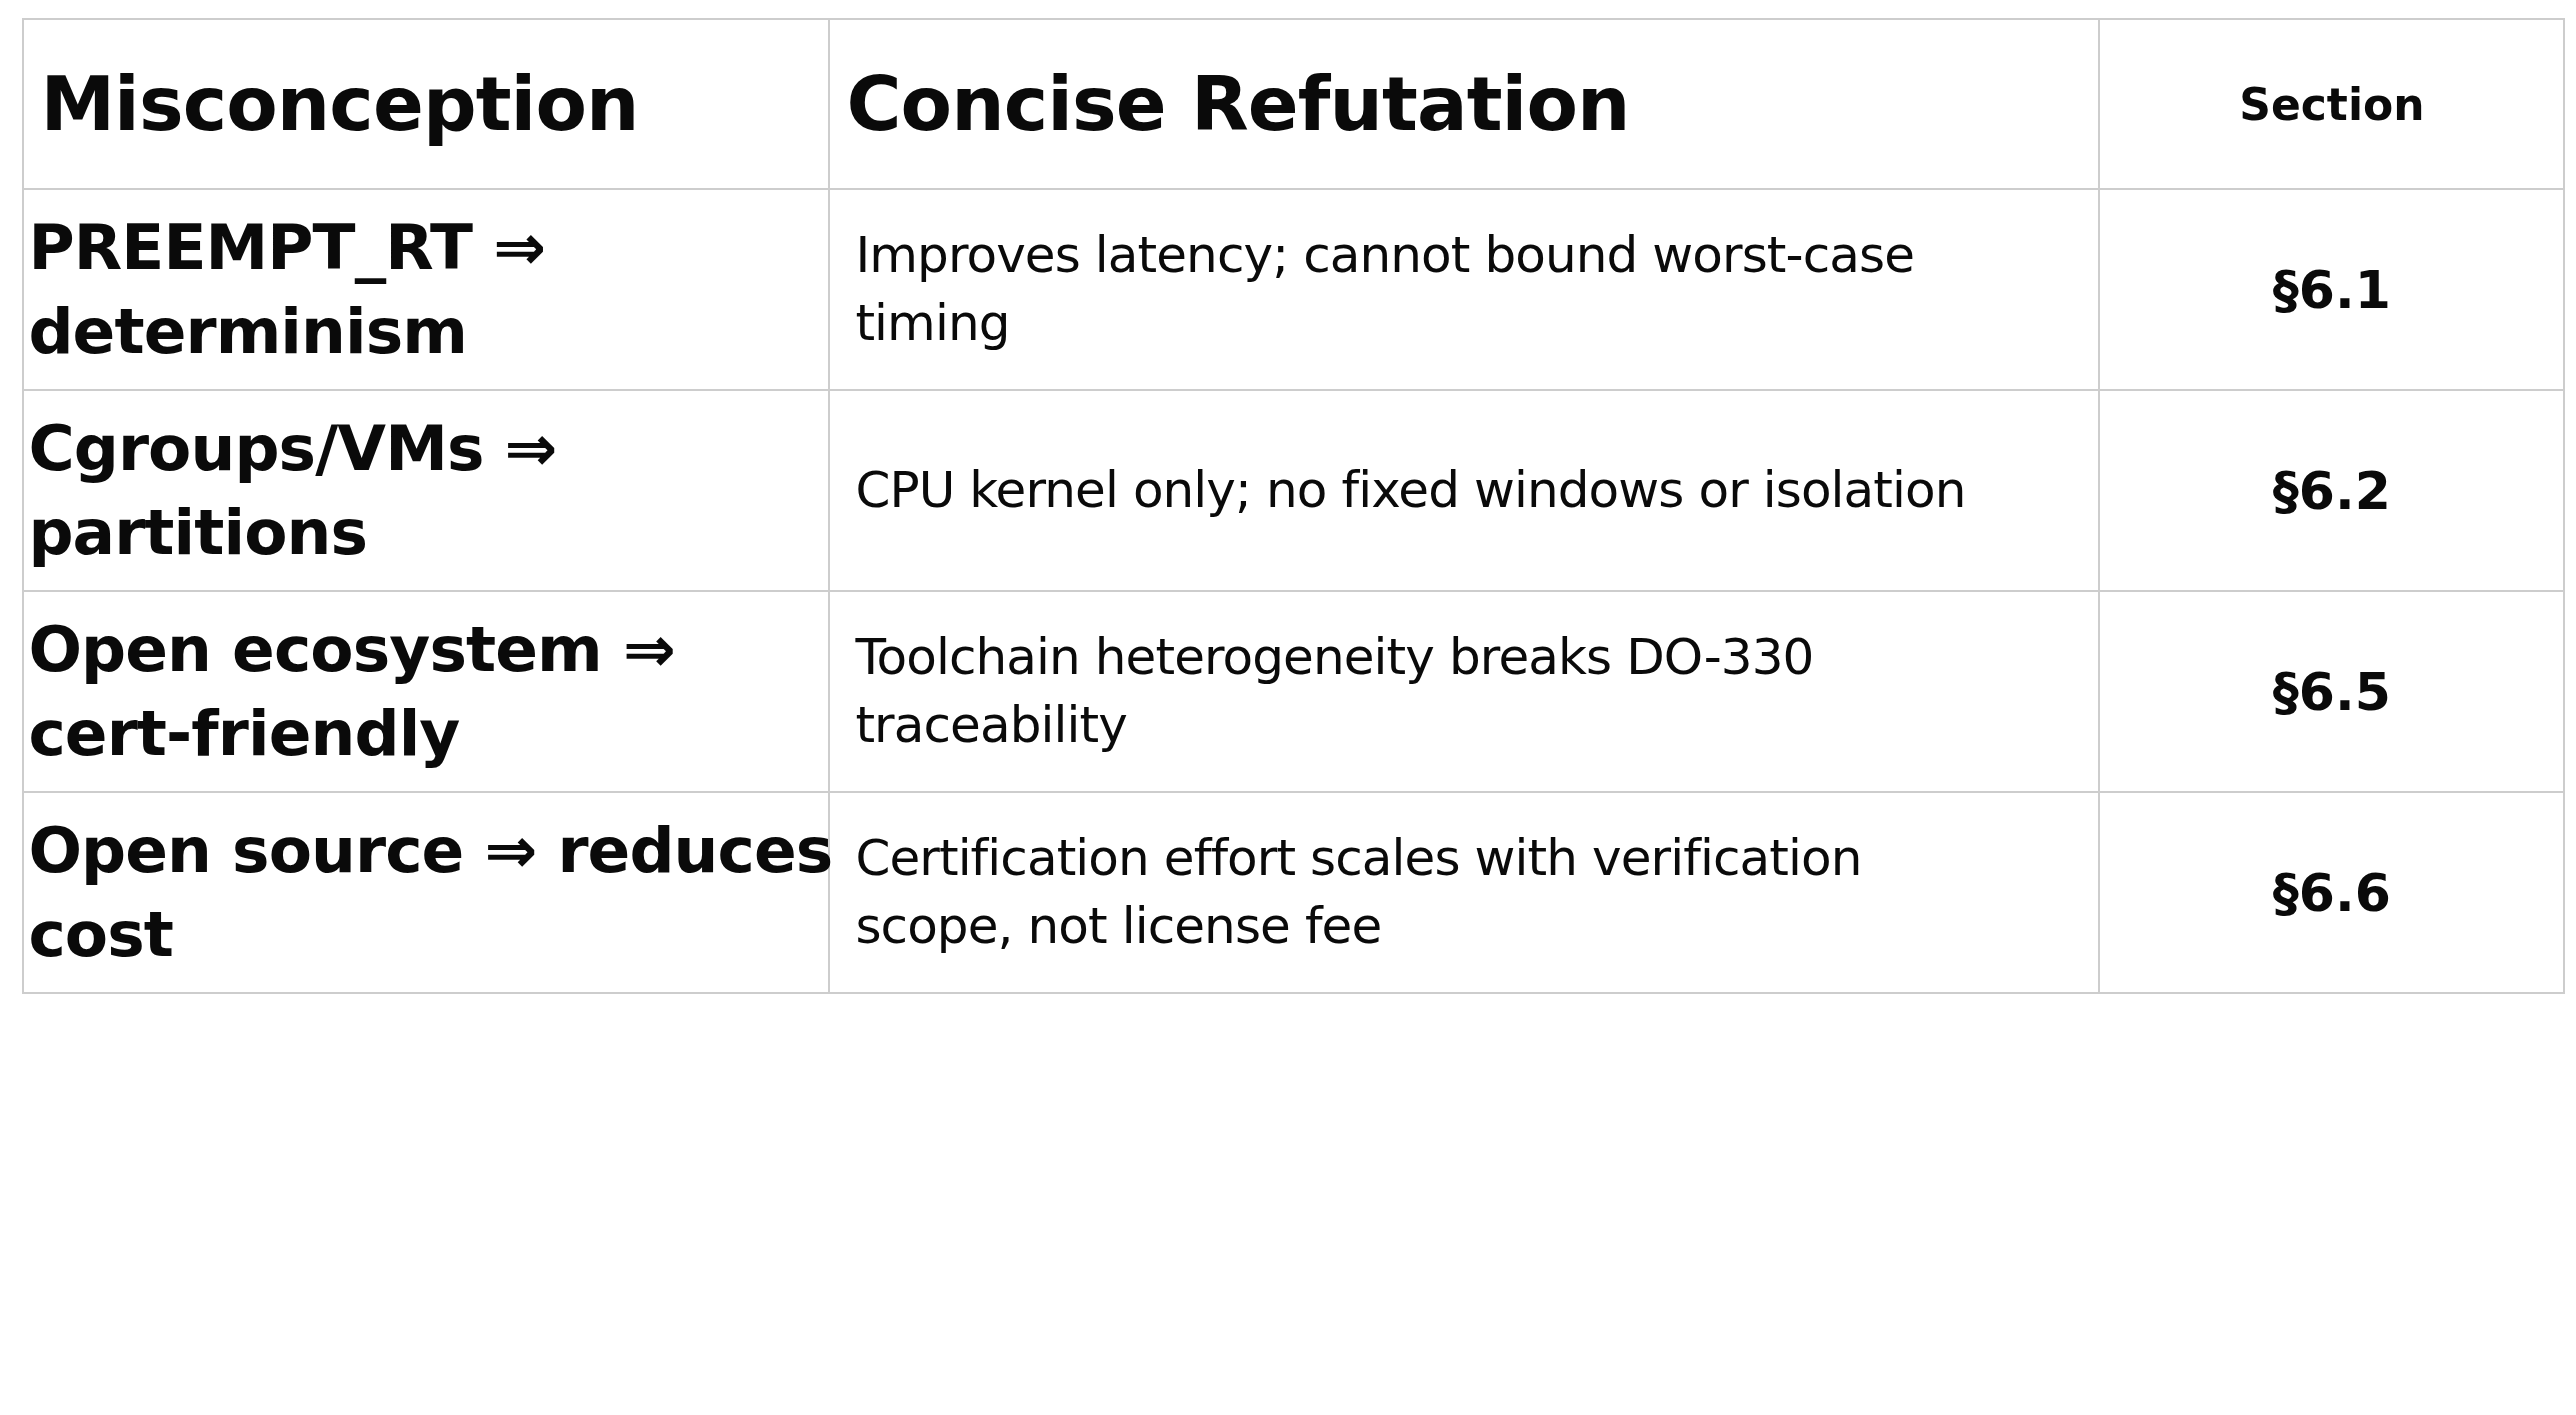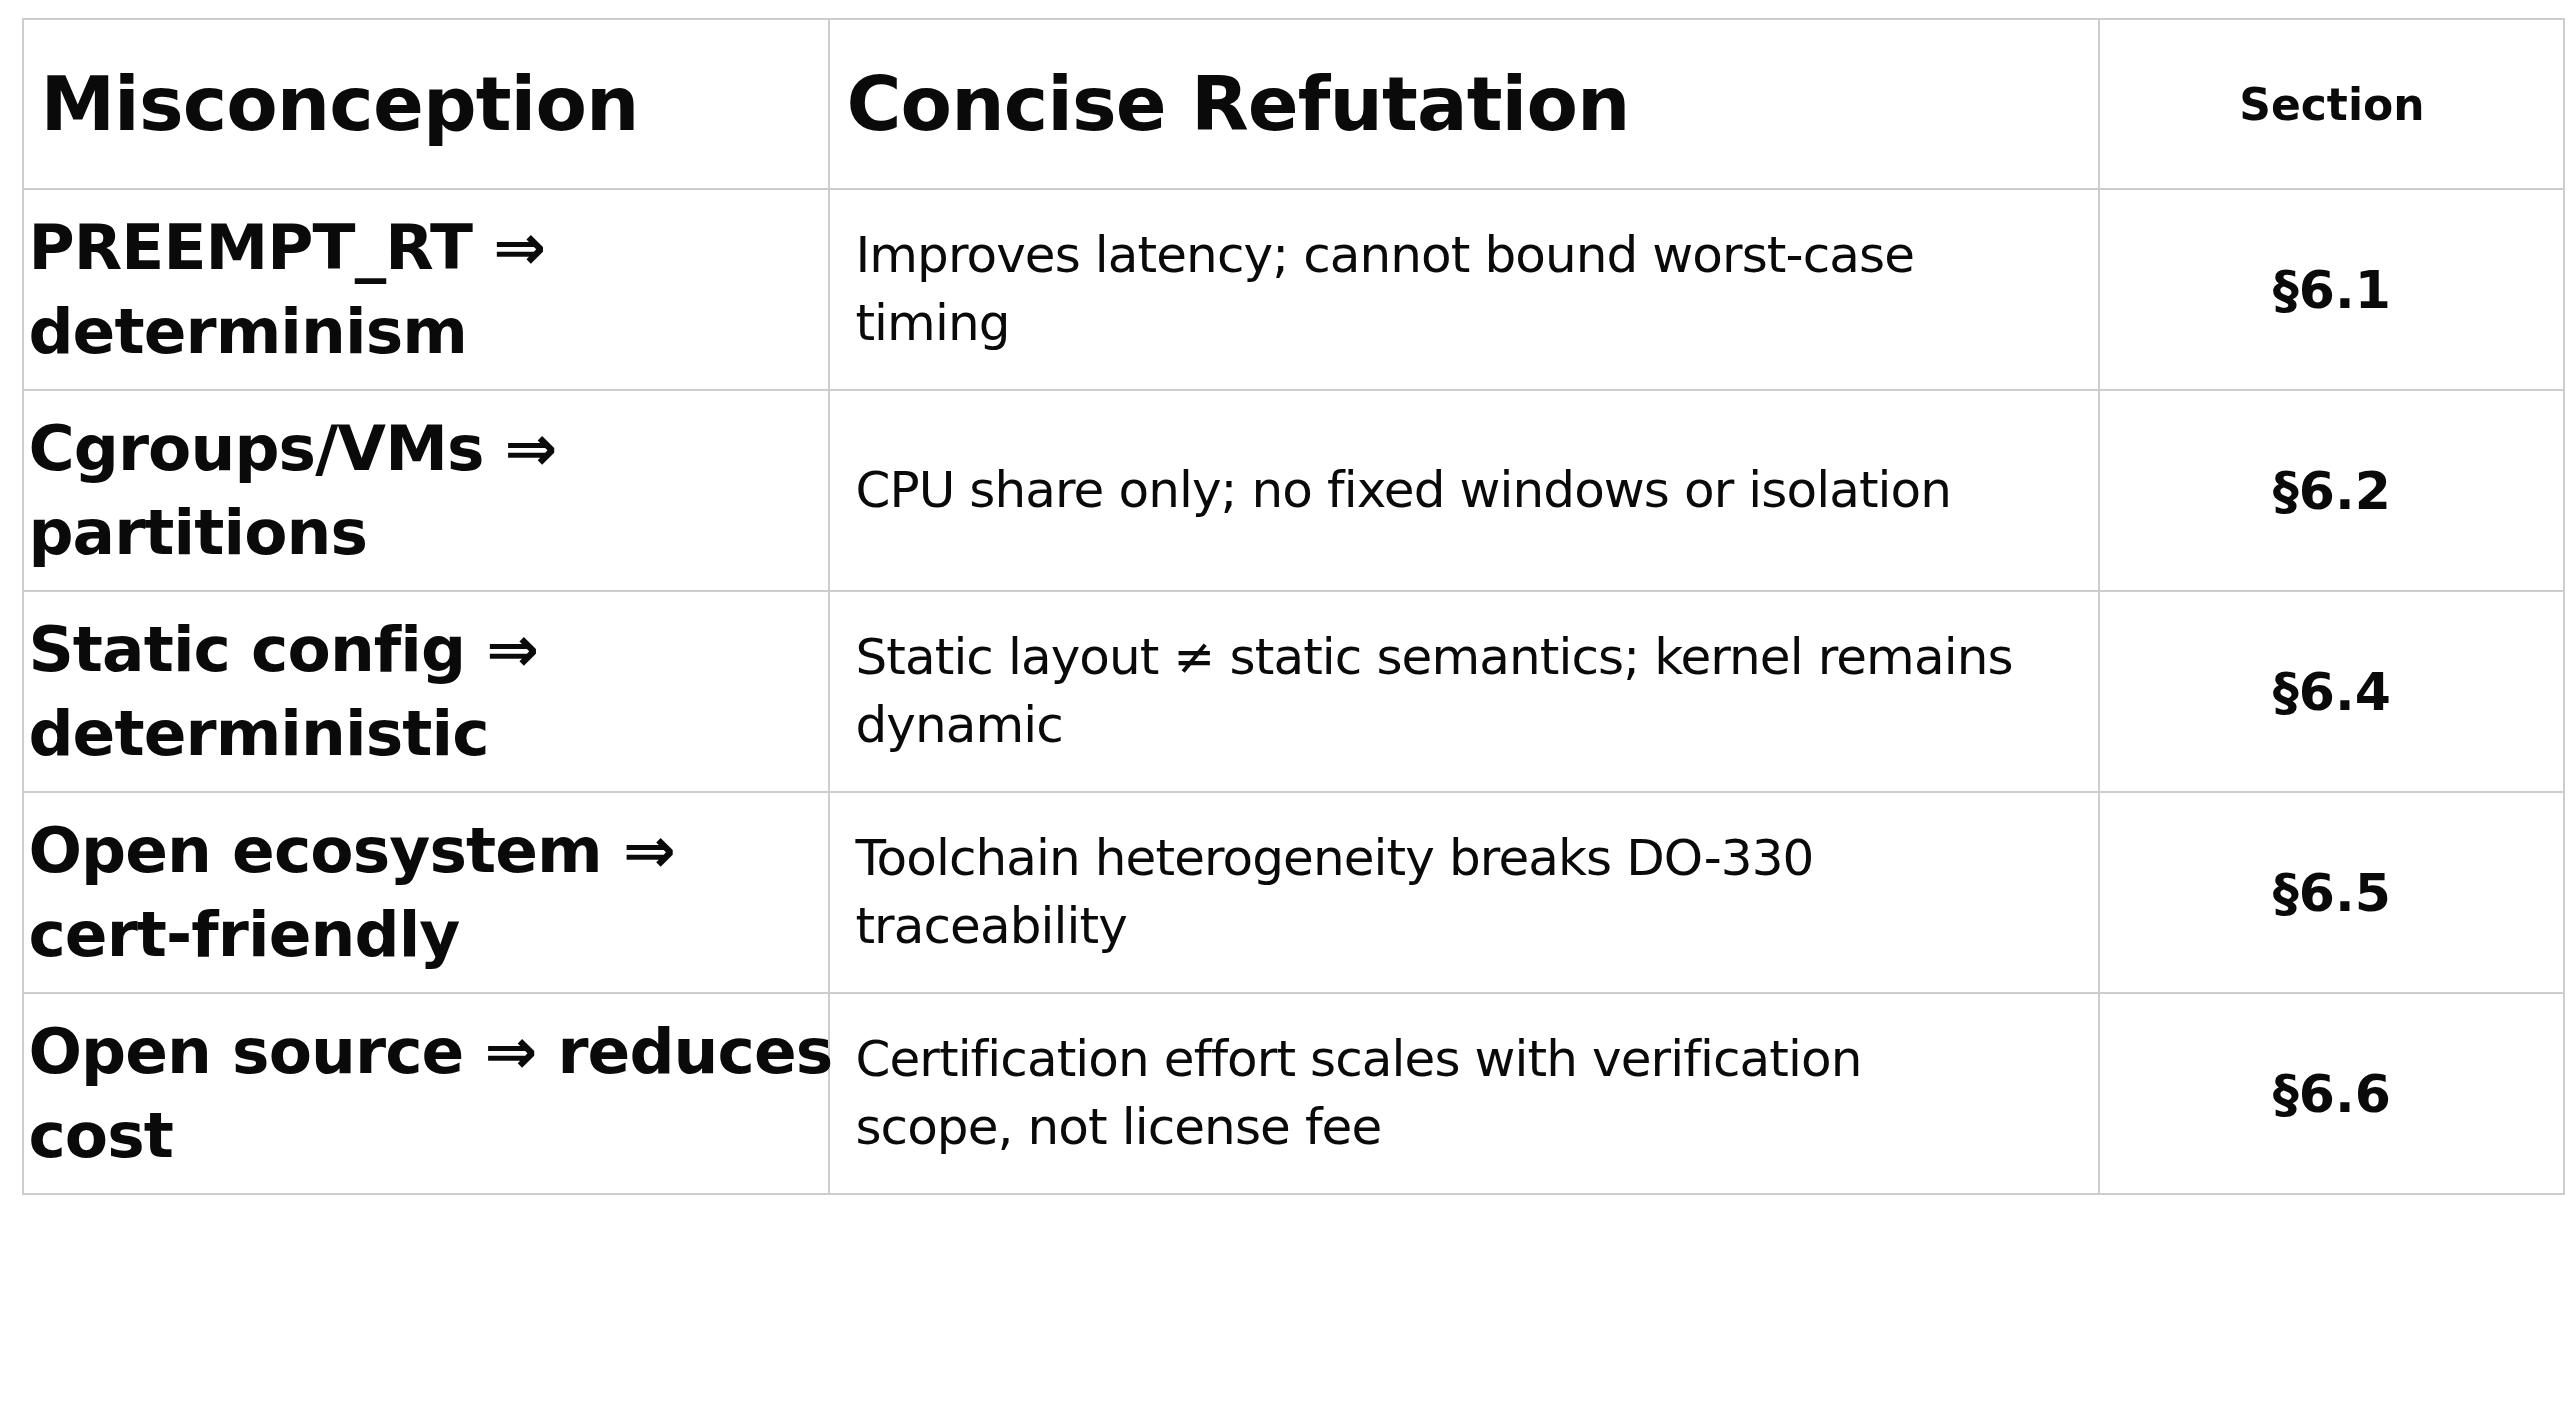--- a/index.html
+++ b/index.html
@@ -65,29 +65,22 @@
         <tr>
           <td class="cell-misc">PREEMPT_RT ⇒
 determinism</td>
           <td class="cell-ref">Improves latency; cannot bound worst-case
 timing</td>
           <td class="cell-sec">§6.1</td>
         </tr>
         <tr>
           <td class="cell-misc">Cgroups/VMs ⇒
 partitions</td>
-          <td class="cell-ref">CPU share only; no fixed windows or isolation</td>
+          <td class="cell-ref">CPU kernel only; no fixed windows or isolation</td>
           <td class="cell-sec">§6.2</td>
-        </tr>
-        <tr>
-          <td class="cell-misc">Static config ⇒
-deterministic</td>
-          <td class="cell-ref">Static layout ≠ static semantics; kernel remains
-dynamic</td>
-          <td class="cell-sec">§6.4</td>
         </tr>
         <tr>
           <td class="cell-misc">Open ecosystem ⇒
 cert-friendly</td>
           <td class="cell-ref">Toolchain heterogeneity breaks DO-330
 traceability</td>
           <td class="cell-sec">§6.5</td>
         </tr>
         <tr>
           <td class="cell-misc">Open source ⇒ reduces

